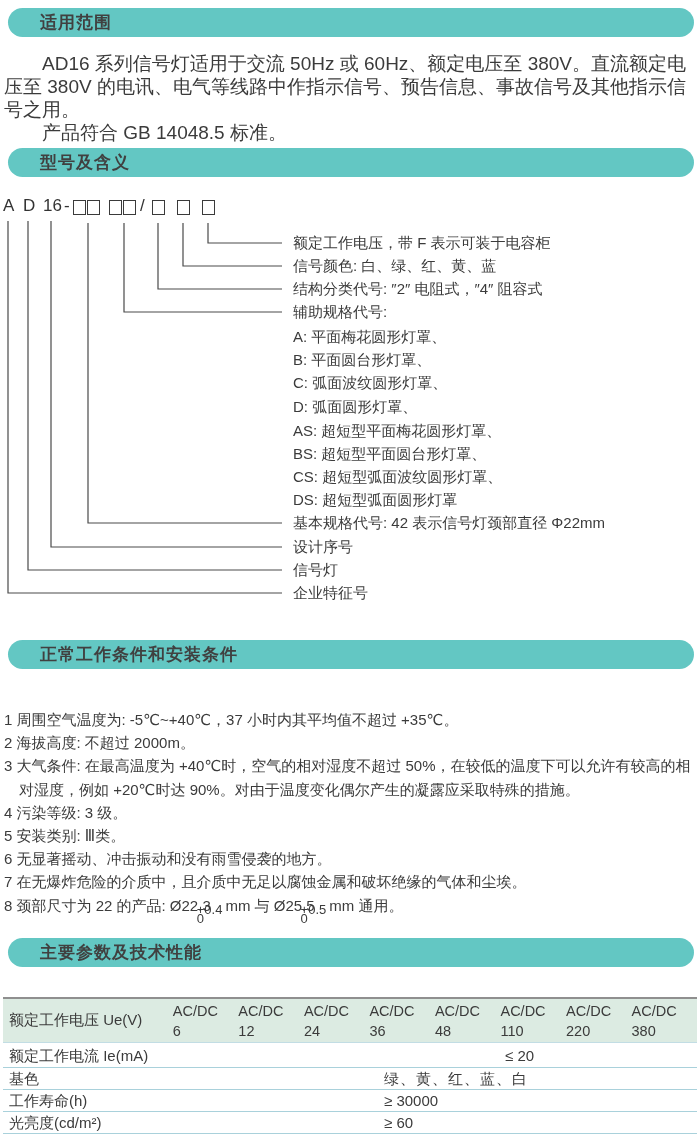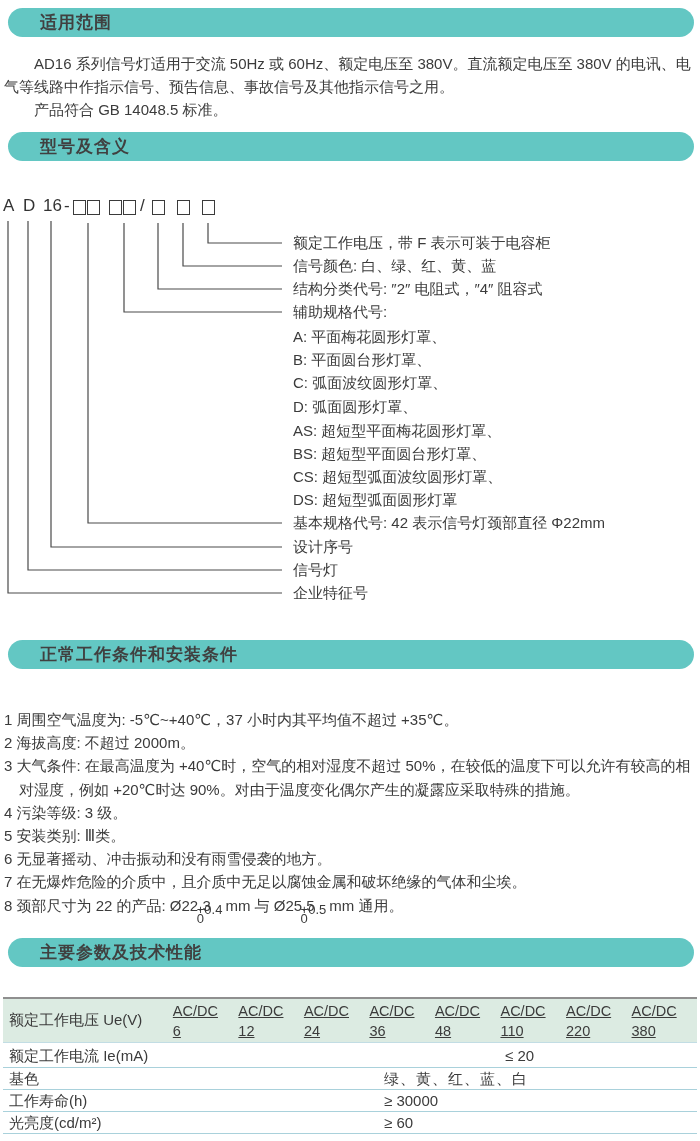--- a/index.html
+++ b/index.html
@@ -12,27 +12,27 @@
   .page { position:absolute; top:0; left:0; width:700px; height:1141px; overflow:hidden; }
 
   
   .sec-bar {
     position:absolute; left:8px; width:686px; height:29px;
     background:#63c7c3; border-radius:15px;
     color:#404040; font-weight:bold; font-size:17px; line-height:29px;
     padding-left:32px; letter-spacing:1px;
   }
   .bar1 { top:8px; }
-  .bar2 { top:132px; }
+  .bar2 { top:148px; }
   .bar3 { top:640px; }
   .bar4 { top:938px; }
 
   
   .intro { position:absolute; top:52px; left:4px; width:692px;
-           font-size:15px; line-height:23px; }
+           font-size:19px; line-height:23px; }
   .intro p { text-indent:2em; }
 
   
   .diagram { position:absolute; top:195px; left:0; width:700px; height:420px; }
   .code-char { position:absolute; top:0; font-size:17px; color:#333; line-height:22px; }
   .code-box { position:absolute; top:5px; width:13px; height:15px; border:1.5px solid #3a3a3a; background:#fff; }
   .dg-svg { position:absolute; top:0; left:0; }
   .dg-label { position:absolute; left:293px; height:18px; line-height:18px; font-size:15px; white-space:nowrap; }
 
   
@@ -42,21 +42,21 @@
   .tol { display:inline-flex; flex-direction:column; font-size:13px; line-height:9.5px;
          vertical-align:-3px; margin:0 3px 0 1px; text-align:left; }
 
   
   .spec-table { position:absolute; top:997px; left:3px; width:694px;
                 border-top:2px solid #8f8f8f; font-size:15px; }
   .t-row { position:relative; border-bottom:1px solid #a9d1db; }
   .t-row1 { display:flex; background:#dcebe2; height:44px; border-bottom:1px solid #c2dde4; }
   .t-row1 .t-label { width:171px; padding-left:6px; align-self:center; }
   .t-col { width:66px; padding-top:2px; font-size:14.5px; }
-  .t-col div { line-height:20px;text-decoration:underline; }
+  .t-col div { line-height:20px; }
   .t-row2 { height:25px; }
   .t-row2 .t-label { line-height:25px; padding-left:6px; }
   .t-row2 .t-val { position:absolute; left:502px; top:0; line-height:25px; }
   .t-rows { height:22px; }
   .t-rows .t-label { line-height:22px; padding-left:6px; }
   .t-rows .t-val { position:absolute; top:0; line-height:22px; }
   .v-base { left:381px; letter-spacing:1px; }
   .v-left { left:381px; }
 </style>
 </head>

